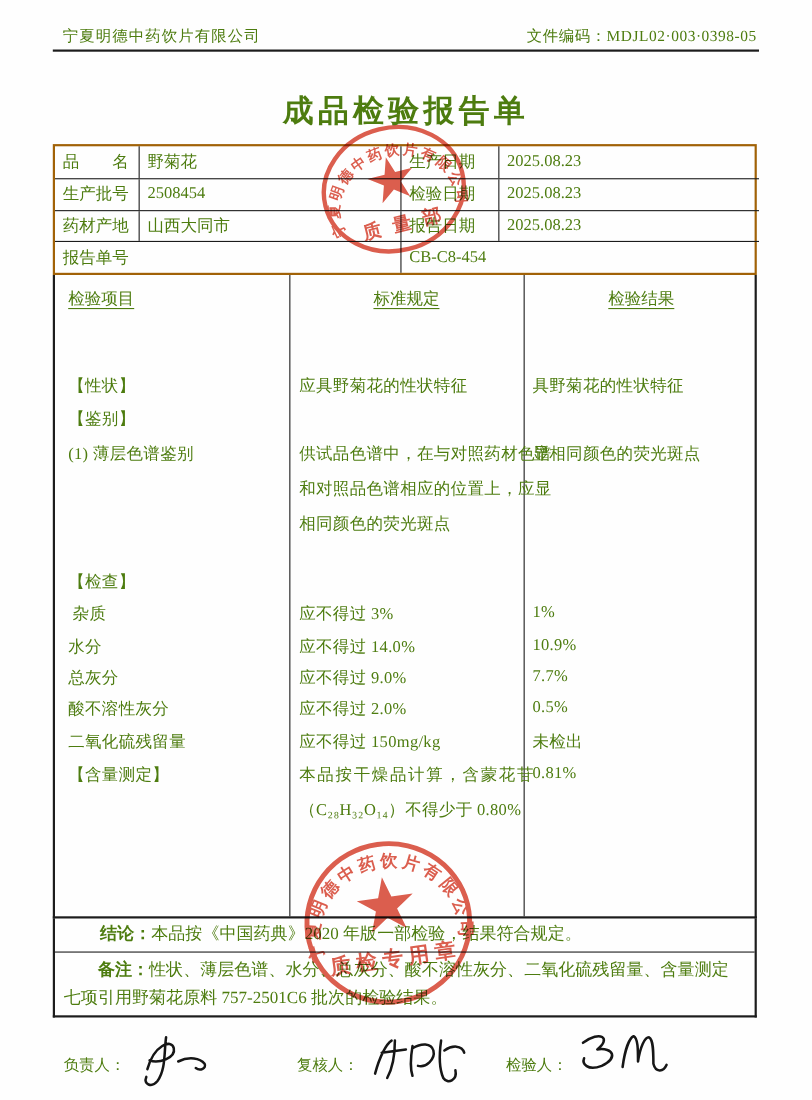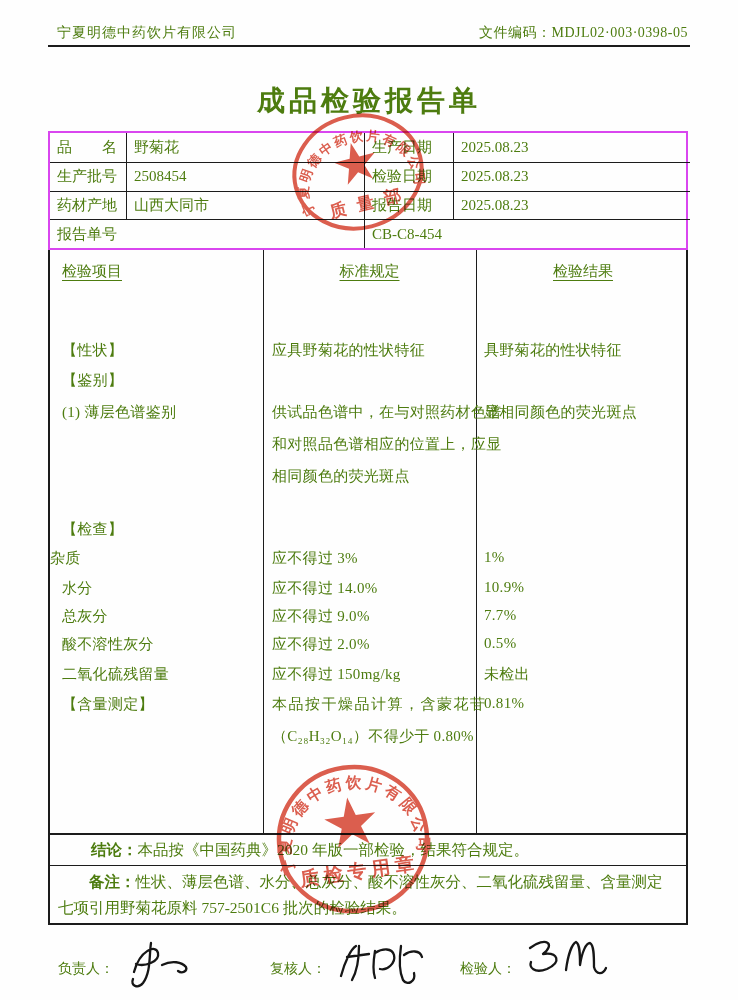--- a/index.html
+++ b/index.html
@@ -5,21 +5,21 @@
   html,body{margin:0;padding:0;background:#ffffff;}
   .page{position:relative;width:738px;height:1000px;background:#fefefe;overflow:hidden;
         font-family:"Liberation Serif","DejaVu Serif",serif;color:#4d7c0f;}
   .hdr-left{position:absolute;left:57px;top:24px;font-size:14px;letter-spacing:1px;}
   .hdr-right{position:absolute;right:50px;top:24px;font-size:14px;letter-spacing:.5px;}
   .hdr-rule{position:absolute;left:48px;top:45px;width:642px;height:2px;background:#1c1c1c;}
   .title{position:absolute;left:0;top:82px;width:100%;text-align:center;margin:0;
          font-size:28px;font-weight:bold;letter-spacing:4px;}
   
   .info-table{position:absolute;left:48px;top:131px;width:640px;height:119px;
-              border:2px solid #d946ef;box-sizing:border-box;display:grid;
+              border:2px solid #a16207;box-sizing:border-box;display:grid;
               grid-template-rows:repeat(4,1fr);font-size:15px;}
   .info-row{display:grid;grid-template-columns:76px 238px 89px 237px;border-top:1px solid #1c1c1c;}
   .info-row.first{border-top:none;}
   .info-row.last{grid-template-columns:314px 326px;}
   .info-row>div{border-left:1px solid #1c1c1c;padding:0 7px;display:flex;align-items:center;
                 white-space:nowrap;overflow:visible;}
   .info-row>div:first-child{border-left:none;}
   
   .main-table{position:absolute;left:48px;top:250px;width:640px;height:585px;
               border:2px solid #1c1c1c;border-top:none;box-sizing:border-box;font-size:15px;}
@@ -83,21 +83,21 @@
     <div class="vline" style="left:426px"></div>
 
     <div class="col-h" style="left:12px">检验项目</div>
     <div class="col-h" style="left:213px;width:213px;text-align:center">标准规定</div>
     <div class="col-h" style="left:426px;width:214px;text-align:center">检验结果</div>
 
     <div class="ti" style="left:12px;top:63px">【性状】</div>
     <div class="ti" style="left:12px;top:93px">【鉴别】</div>
     <div class="ti" style="left:12px;top:125px">(1) 薄层色谱鉴别</div>
     <div class="ti" style="left:12px;top:242px">【检查】</div>
-    <div class="ti" style="left:0;top:271px">杂质</div>
+    <div class="ti" style="left:16px;top:271px">杂质</div>
     <div class="ti" style="left:12px;top:301px">水分</div>
     <div class="ti" style="left:12px;top:329px">总灰分</div>
     <div class="ti" style="left:12px;top:357px">酸不溶性灰分</div>
     <div class="ti" style="left:12px;top:387px">二氧化硫残留量</div>
     <div class="ti" style="left:12px;top:417px">【含量测定】</div>
 
     <div class="ti" style="left:222px;top:63px">应具野菊花的性状特征</div>
     <div class="ti" style="left:222px;top:157px">和对照品色谱相应的位置上，应显</div>
     <div class="ti" style="left:222px;top:125px">供试品色谱中，在与对照药材色谱</div>
     <div class="ti" style="left:222px;top:189px">相同颜色的荧光斑点</div>

